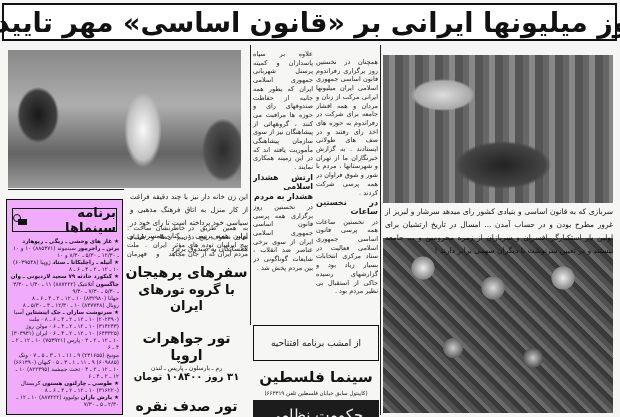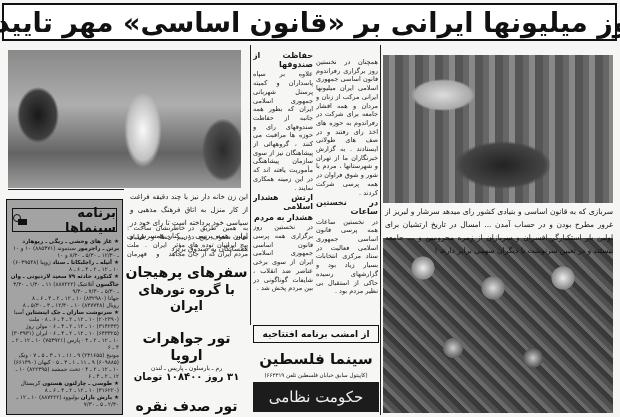--- a/index.html
+++ b/index.html
@@ -39,38 +39,38 @@
       repeating-linear-gradient(45deg, #3a3a3a 0 5px, #6a6a6a 5px 9px, #505050 9px 14px);
   }
 
   .caption { position: absolute; font-size: 7px; line-height: 13px; text-align: justify; }
   .caption-left { left: 130px; top: 191px; width: 118px; }
   .caption-right { left: 385px; top: 205px; width: 228px; font-size: 7.5px; }
 
   .col-text { position: absolute; font-size: 6.5px; line-height: 8.7px; text-align: justify; color: #1a1a1a; overflow: hidden; }
   .sub { font-weight: bold; font-size: 8px; display: block; margin: 2px 0 1px; }
 
-  .cinema-box { position: absolute; left: 6px; top: 199px; width: 117px; height: 216px; border: 1.5px solid #111; background: #a3a3a3; }
+  .cinema-box { position: absolute; left: 6px; top: 199px; width: 117px; height: 216px; border: 1.5px solid #111; background: #f0abfc; }
   .cinema-banner { margin: 8px 5px 6px; height: 24px; border: 1.5px solid #111; display: flex; align-items: center; justify-content: center; gap: 4px; }
   .cinema-title { font-size: 13px; font-weight: bold; }
   .projector-icon { width: 14px; height: 12px; position: relative; }
   .projector-icon::before { content: ""; position: absolute; left: 0; top: 0; width: 6px; height: 6px; border-radius: 50%; border: 1.5px solid #111; }
   .projector-icon::after { content: ""; position: absolute; left: 5px; top: 5px; width: 9px; height: 6px; background: #111; }
   .listing { font-size: 5.6px; line-height: 7.1px; padding: 0 3px; }
   .listing .star { font-weight: bold; }
 
   .ad-tour { position: absolute; left: 125px; top: 262px; width: 123px; height: 155px; text-align: center; }
   .ad-l1 { font-size: 14px; font-weight: bold; line-height: 20px; }
   .ad-l2 { font-size: 13px; font-weight: bold; line-height: 16px; }
   .ad-head { font-size: 14px; font-weight: bold; line-height: 17px; margin-top: 16px; }
   .ad-small { font-size: 6px; line-height: 8px; }
   .ad-price { font-size: 10px; font-weight: bold; line-height: 10px; }
 
   .ad-cinema { position: absolute; left: 253px; top: 325px; width: 126px; height: 92px; text-align: center; }
-  .ad-cin-top { border: 1.5px solid #111; height: 18px; font-size: 9px; font-weight: bold; display: flex; align-items: center; justify-content: center; }
+  .ad-cin-top { border: 1.5px solid #111; height: 36px; font-size: 9px; font-weight: normal; display: flex; align-items: center; justify-content: center; }
   .ad-cin-name { font-size: 15px; font-weight: bold; line-height: 26px; margin-top: 3px; }
   .ad-cin-addr { font-size: 5.5px; }
   .ad-film { margin-top: 4px; height: 30px; background: #1c1c1c; color: #eee; font-size: 15px; display: flex; align-items: center; justify-content: center; font-family: "DejaVu Serif", serif; }
 
   .rule { position: absolute; background: #222; }
 </style>
 </head>
 <body>
 
 <div class="headline-box">
@@ -82,21 +82,20 @@
 <div class="photo photo-bottom-right"></div>
 
 <div class="caption caption-left">این زن خانه دار نیز با چند دقیقه فراغت از کار منزل به اتاق فرهنگ مذهبی و سیاسی خود پرداخته است تا رای خود در اولین همه پرسی در کنار همسرش و همسایگان به صندوق بریزد</div>
 <div class="caption caption-right">سربازی که به قانون اساسی و بنیادی کشور رای میدهد سرشار و لبریز از غرور مطرح بودن و در حساب آمدن ... امسال در تاریخ ارتشیان برای اولین بار استکبارگر افسران و سربازان از زمره محرومین و ... جامعه نیستند و در تعیین سرنوشت با دیگران سهمی برابر دارند !</div>
 
 <div class="rule" style="left:8px; top:189px; width:116px; height:1px;"></div>
 <div class="rule" style="left:250px; top:45px; width:1px; height:280px;"></div>
 <div class="rule" style="left:380px; top:45px; width:1px; height:370px;"></div>
 
 <div class="col-text" style="left:253px; top:50px; width:60px; height:270px;">
-  <span class="sub">حفاظت از صندوقها</span>
   <span>علاوه بر سپاه پاسداران و کمیته پرسنل شهربانی جمهوری اسلامی ایران که بطور همه جانبه از حفاظت صندوقهای رای و حوزه ها مراقبت می کنند ، گروههائی از پیشاهنگان نیز از سوی سازمان پیشاهنگی مأموریت یافته اند که در این زمینه همکاری نمایند . </span>
   <span class="sub">ارتش هشدار اسلامی</span>
   <span class="sub">هشدار به مردم</span>
   <span>در نخستین روز برگزاری همه پرسی قانون اساسی جمهوری اسلامی ایران از سوی برخی عناصر ضد انقلاب ، شایعات گوناگونی در بین مردم پخش شد .</span>
 </div>
 <div class="col-text" style="left:316px; top:58px; width:62px; height:262px;">
   <span>همچنان در نخستین روز برگزاری رفراندوم قانون اساسی جمهوری اسلامی ایران میلیونها ایرانی مرکب از زنان و مردان و همه اقشار جامعه برای شرکت در رفراندوم به حوزه های اخذ رای رفتند و در صف های طولانی ایستادند . به گزارش خبرنگاران ما از تهران و شهرستانها ، مردم با شور و شوق فراوان در همه پرسی شرکت کردند .</span>
   <span class="sub">در نخستین ساعات</span>
   <span>در نخستین ساعات همه پرسی قانون اساسی جمهوری اسلامی فعالیت در ستاد مرکزی انتخابات بسیار زیاد بود و گزارشهای رسیده حاکی از استقبال بی نظیر مردم بود .</span>
 </div>

